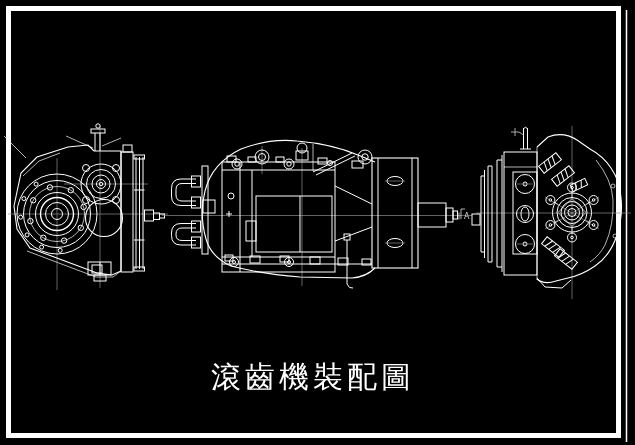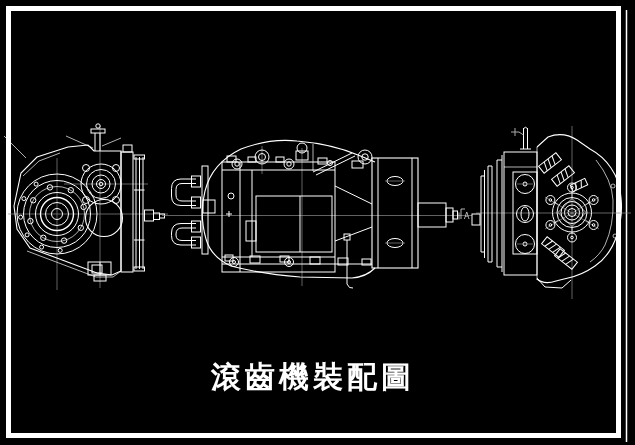--- a/index.html
+++ b/index.html
@@ -1,21 +1,21 @@
 <!DOCTYPE html>
 <html><head>
 <meta charset="utf-8">
 <style>
   html,body{margin:0;padding:0;background:#000;}
   .page{position:relative;width:635px;height:445px;background:#000;overflow:hidden;
         font-family:"DejaVu Sans",sans-serif;}
   .page svg{position:absolute;left:0;top:0;}
   .title{position:absolute;left:211px;top:357px;width:240px;height:40px;
          color:#ffffff;font-size:30px;letter-spacing:4px;white-space:nowrap;
-         font-family:"DejaVu Sans",sans-serif;font-weight:700;}
+         font-family:"DejaVu Sans",sans-serif;font-weight:400;}
   .cl{stroke:#8c8c8c;stroke-width:0.7;}
   .thin{stroke-width:0.7;}
   .med{stroke-width:1.1;}
   .dim{stroke:#aaaaaa;}
 </style>
 </head>
 <body>
 
 <div class="page">
 <svg width="635" height="445" viewBox="0 0 635 445">

